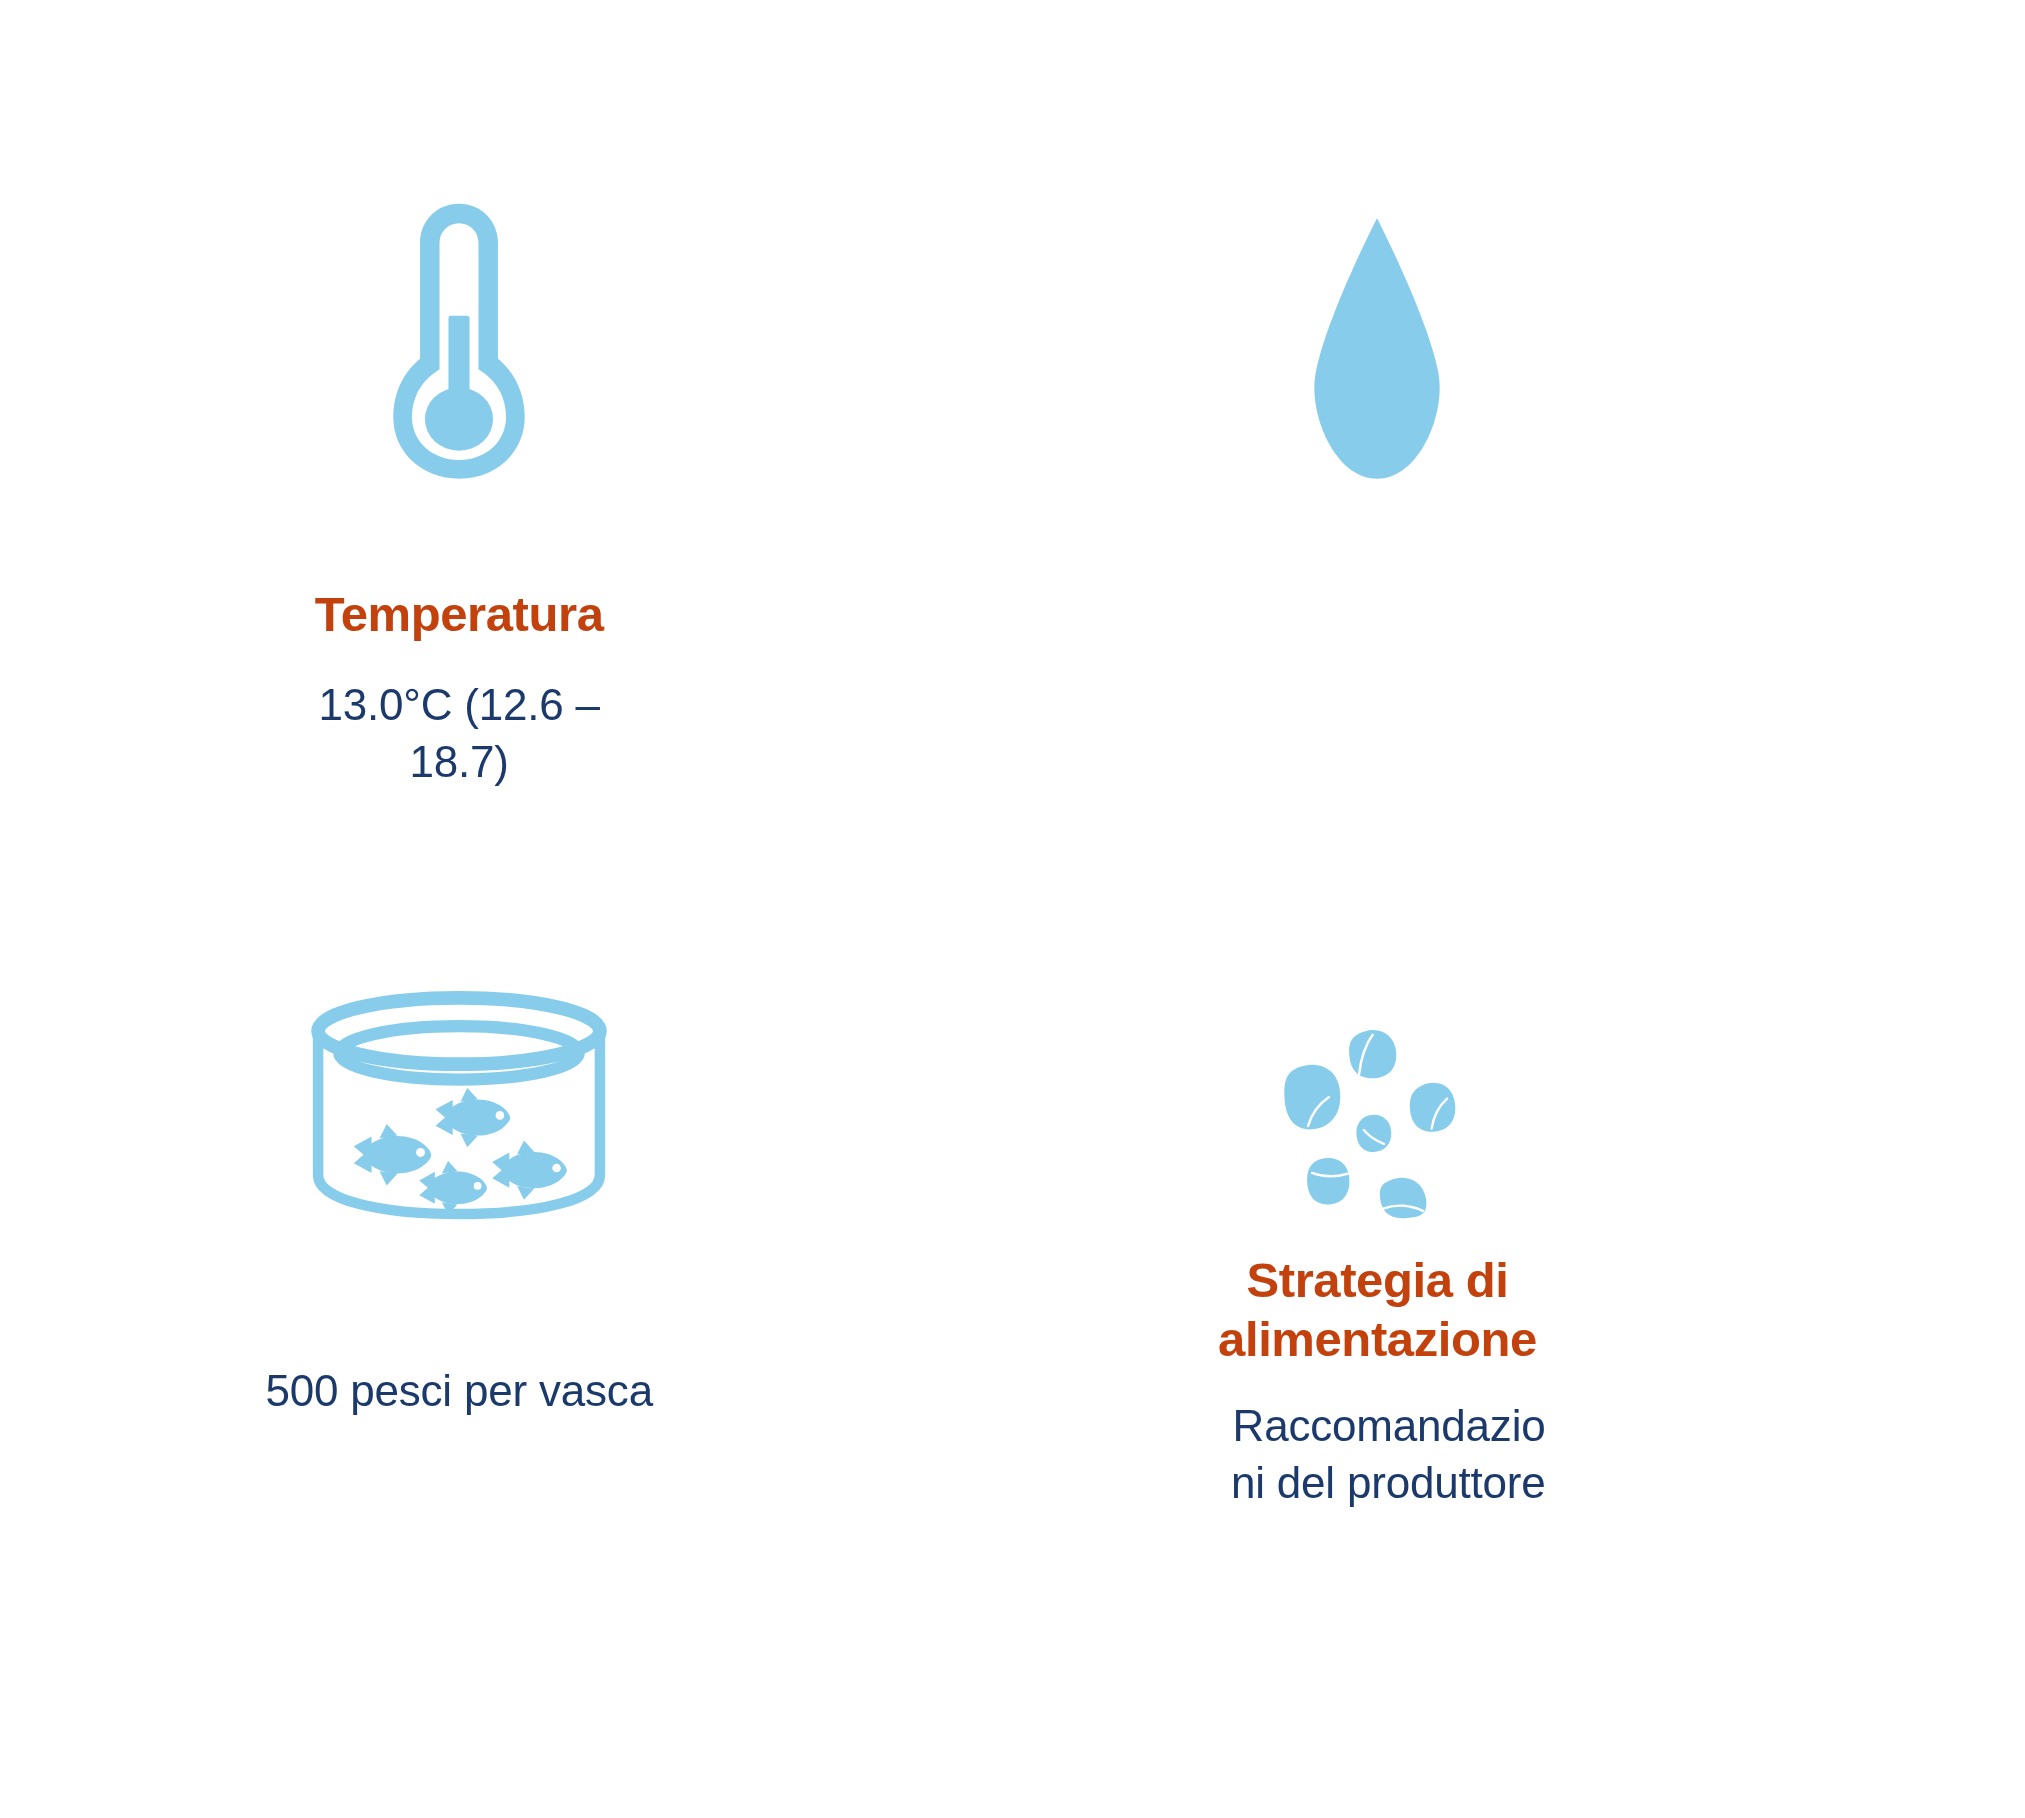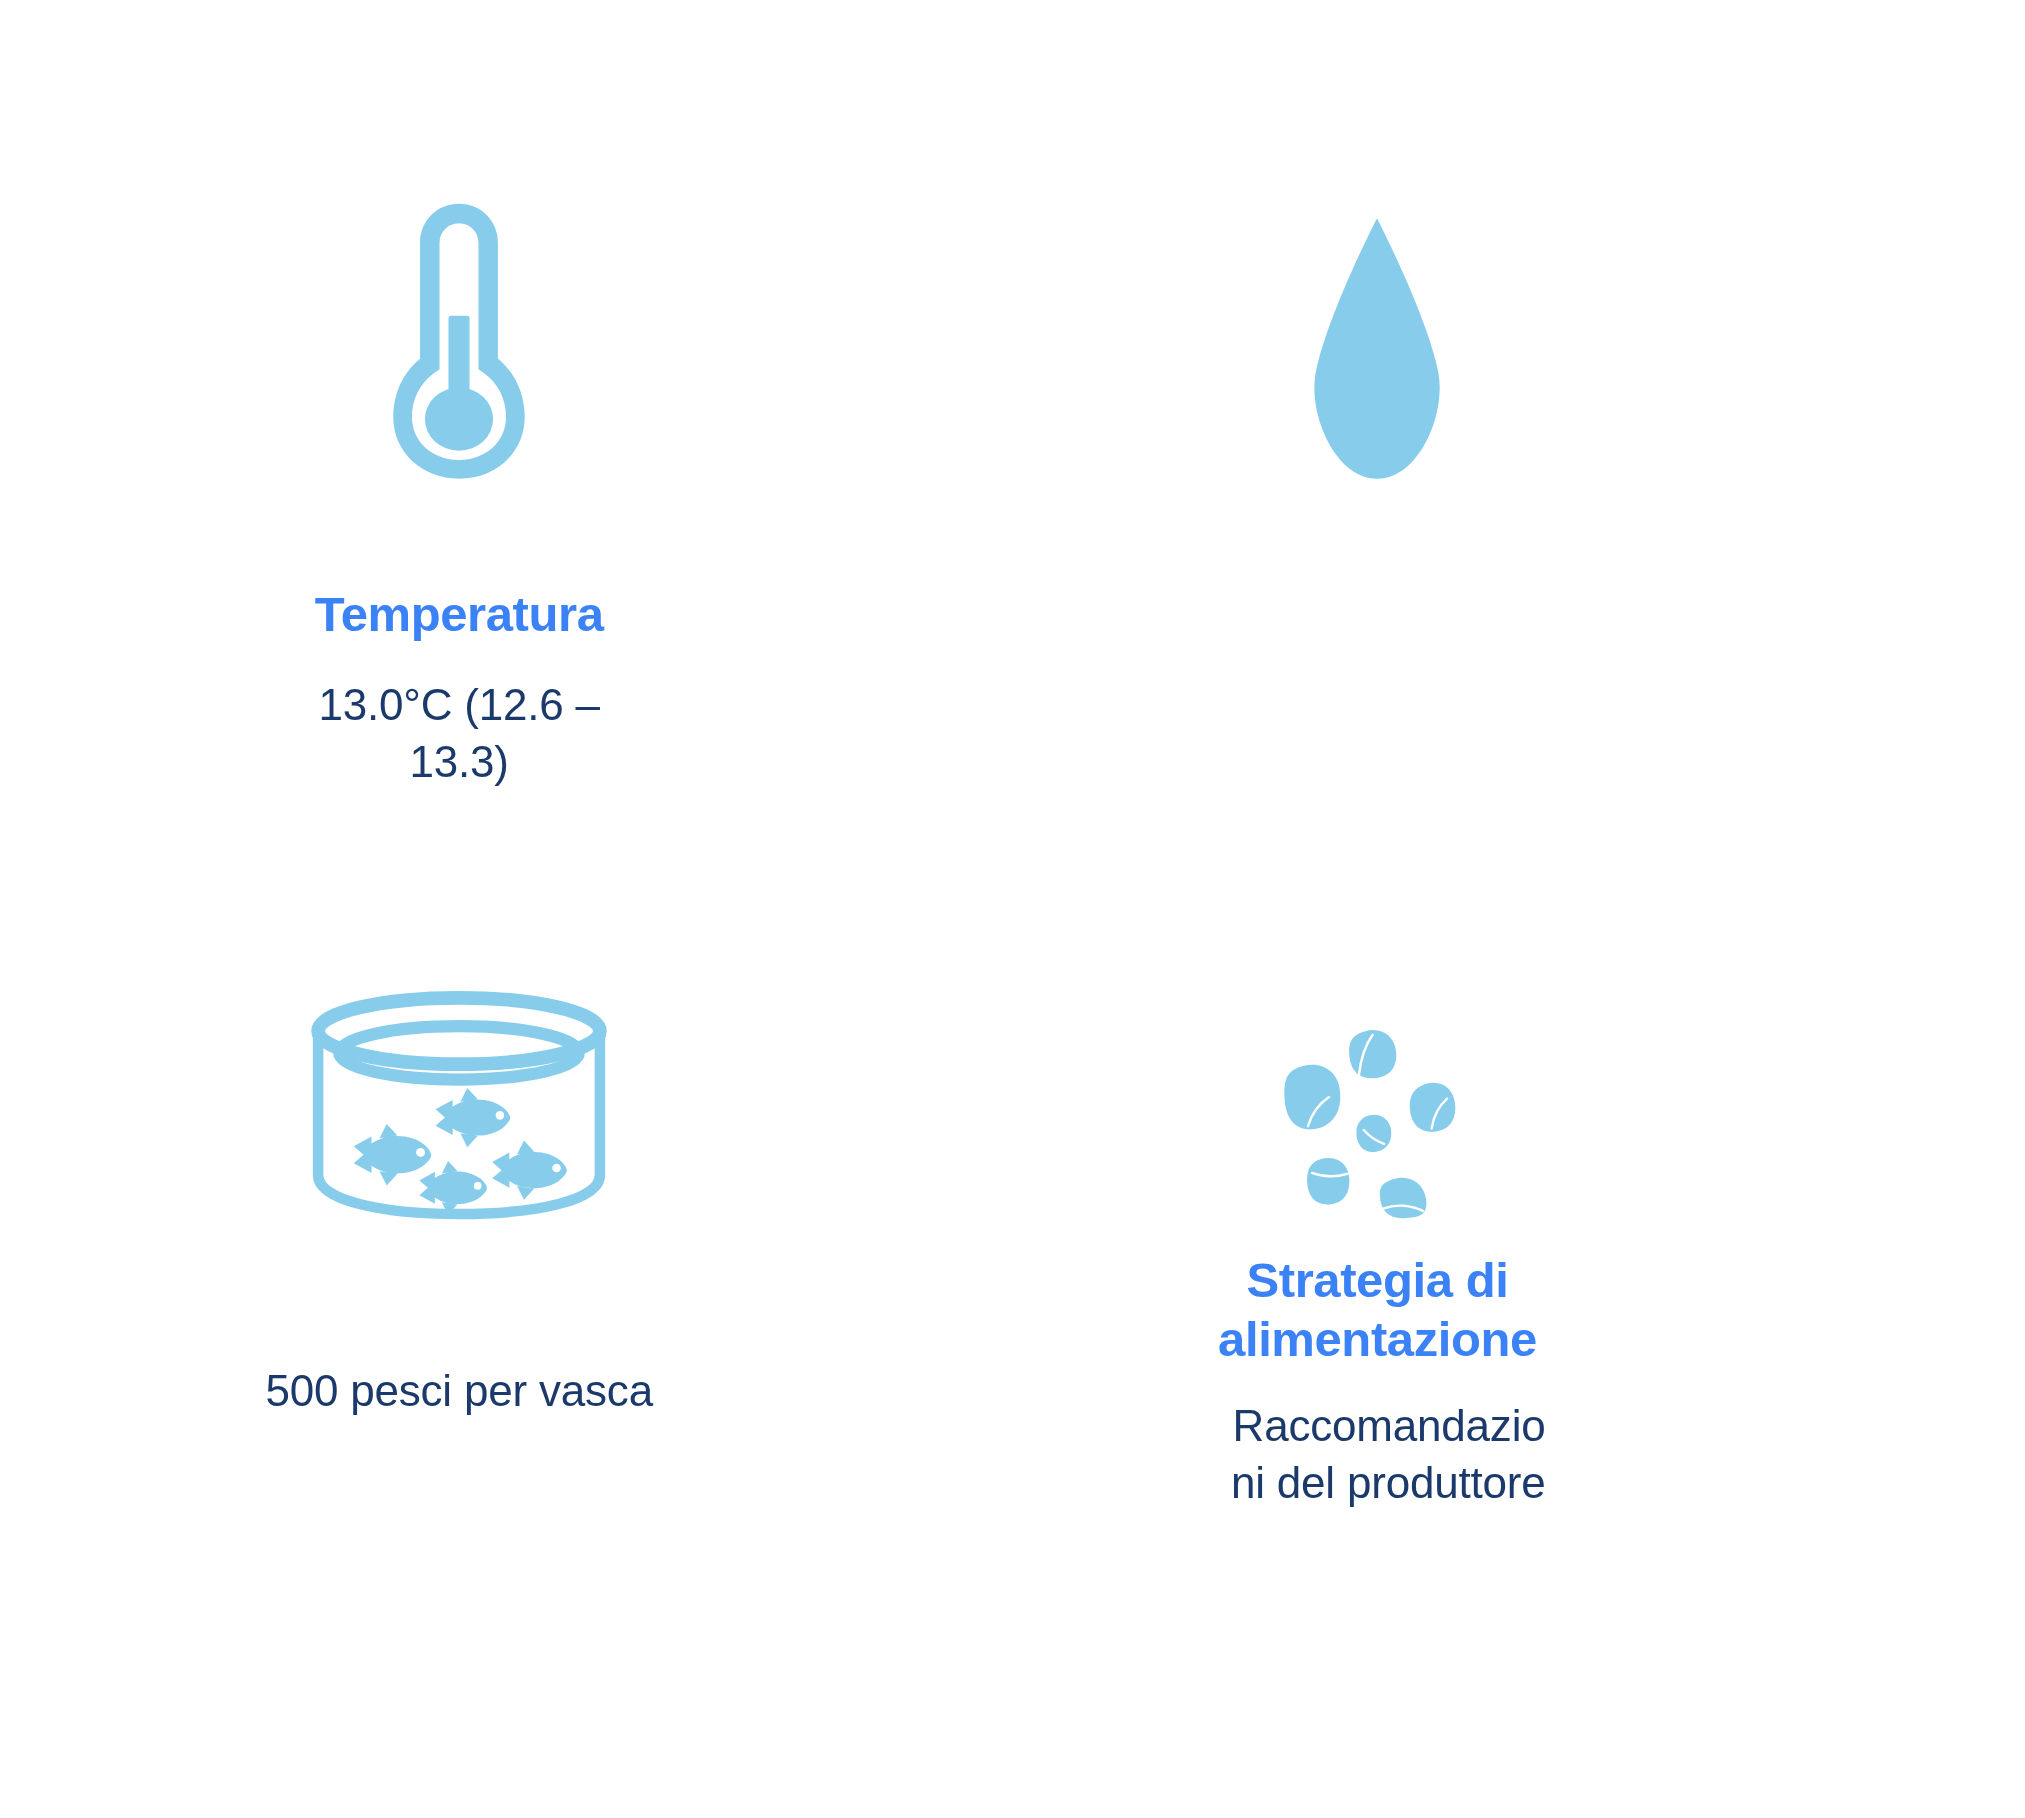--- a/index.html
+++ b/index.html
@@ -47,21 +47,21 @@
   }
   .icon-wrap svg { display: block; overflow: visible; }
 
   
   .text-wrap {
     width: 389px;
     text-align: center;
   }
 
   .card-title {
-    color: #3b82f6;
+    color: #c2410c;
     font-weight: bold;
     font-size: 49px;
     line-height: 1.20;
     letter-spacing: -0.4px;
     white-space: pre-line;
   }
 
   .card-value {
     color: #1B3A6B;
     font-weight: normal;
@@ -134,21 +134,21 @@
                      Z"></path>
 
             <rect x="144" y="290" width="52" height="250" rx="6"></rect>
 
             <ellipse cx="170" cy="545" rx="84" ry="78"></ellipse>
           </g>
         </svg>
       </div>
       <div class="text-wrap">
         <div class="card-title">Temperatura</div>
-        <div class="card-value">13.0°C (12.6 – 13.3)</div>
+        <div class="card-value">13.0°C (12.6 – 18.7)</div>
       </div>
     </div>
 
     <div class="card c-sal">
       <div class="icon-wrap">
         <svg width="146" height="267" viewBox="0 0 360 660" aria-hidden="true">
           <path fill="#87CDEB" d="M180 8
                    C 180 8, 306 252, 332 392
                    C 350 492, 284 652, 180 652
                    C 76 652, 10 492, 28 392

